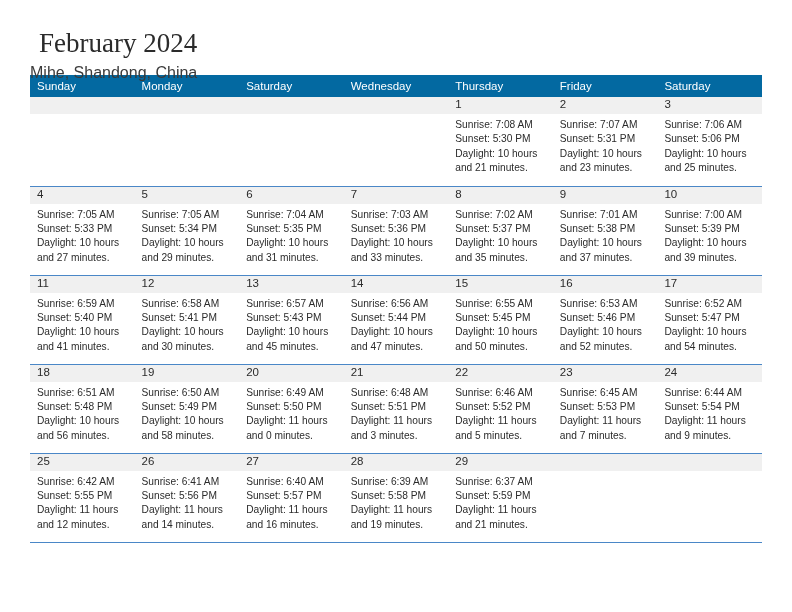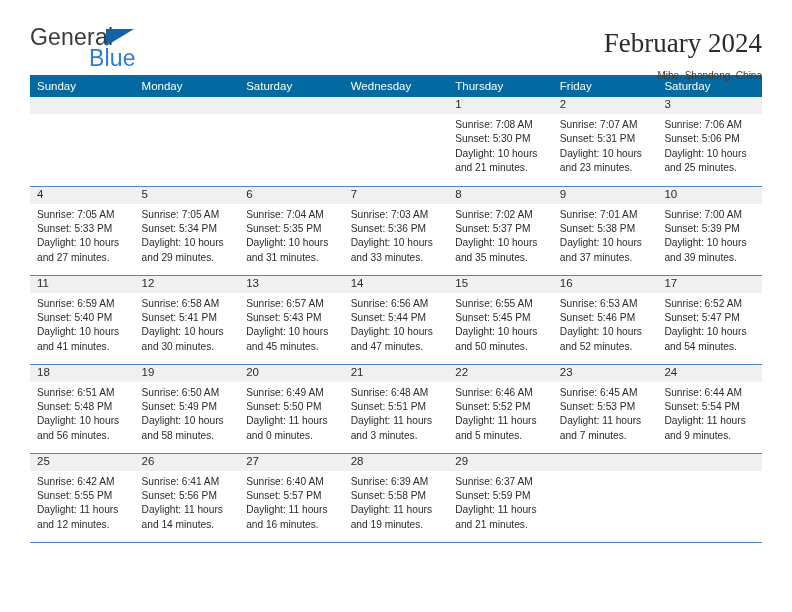--- a/index.html
+++ b/index.html
@@ -69,23 +69,23 @@
   }
   .cal-title {
     font-size: 27px;
     color: #2b2b2b;
     line-height: 1.12;
     font-weight: normal;
     margin: 0;
     font-family: Liberation Serif, serif;
   }
   .cal-location {
-    font-size: 10px;
+    font-size: 16px;
     color: #3a3a3a;
-    margin-top: 12px;
+    margin-top: 6px;
   }
 
   
   .calendar {
     width: 732px;
     border-collapse: collapse;
     table-layout: fixed;
   }
   .calendar th {
     background: #0369a1;
@@ -127,25 +127,20 @@
     white-space: nowrap;
   }
 </style>
 </head>
 <body>
 
 <div class="page">
 
   <div class="header">
 
-    <div class="logo">
-      <span class="logo-general">General</span>
-      <span class="logo-triangle"></span>
-      <span class="logo-blue">Blue</span>
-    </div>
 
     <div class="title-block">
       <h1 class="cal-title">February 2024</h1>
       <div class="cal-location">Mihe, Shandong, China</div>
     </div>
 
   </div>
 
   <table class="calendar">
     <thead>

